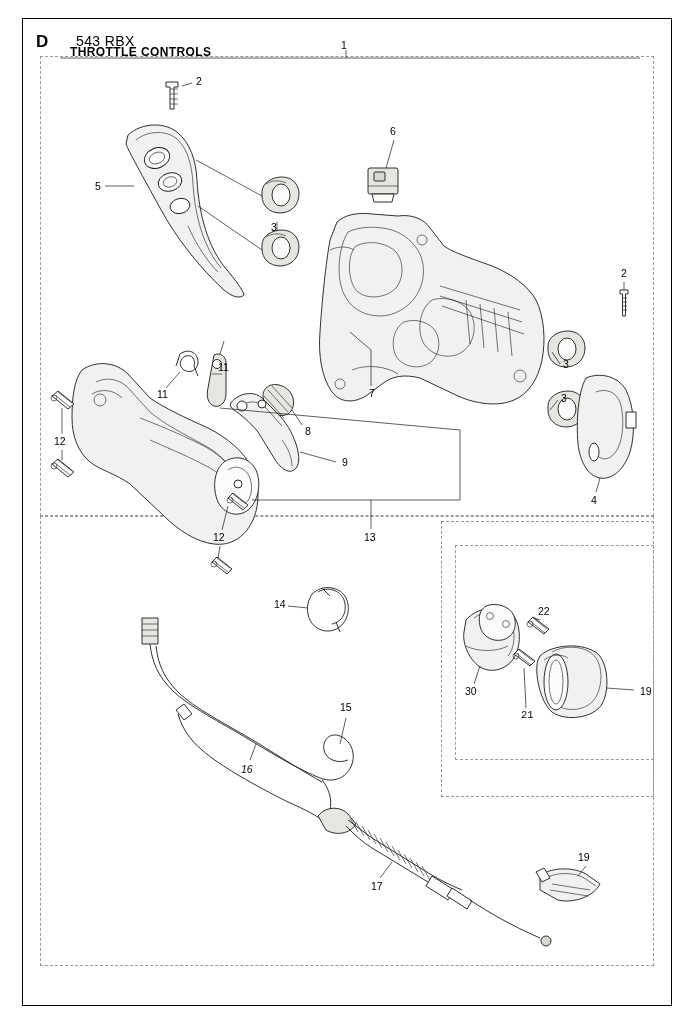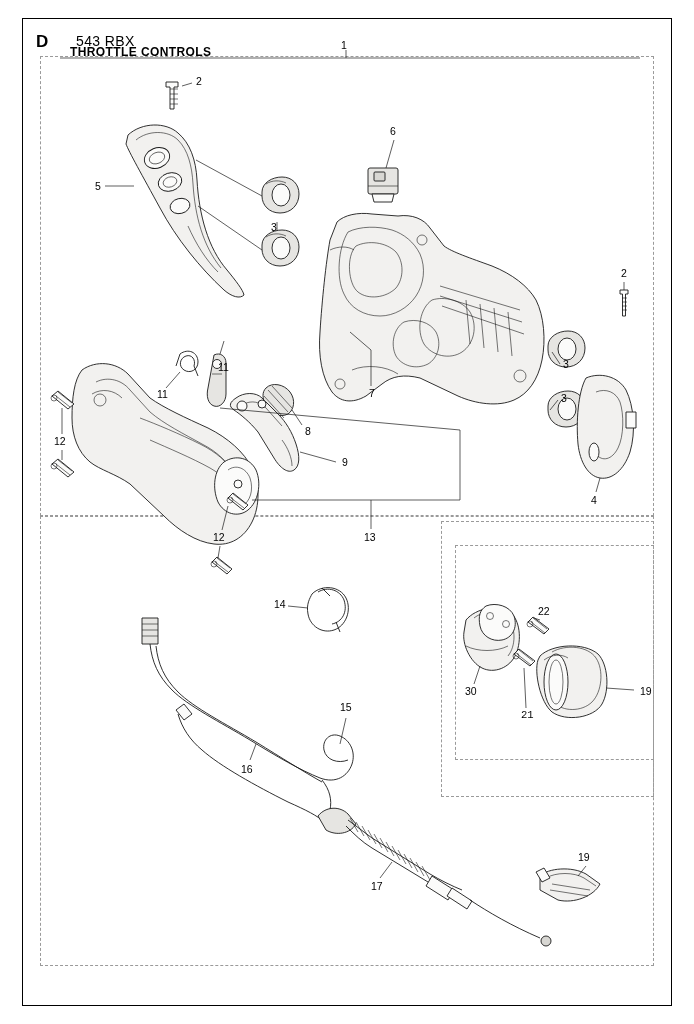--- a/index.html
+++ b/index.html
@@ -406,17 +406,17 @@
   <div class="callout" style="left:342px;top:457px;">9</div>
   <div class="callout" style="left:591px;top:495px;">4</div>
   <div class="callout" style="left:213px;top:532px;">12</div>
   <div class="callout" style="left:364px;top:532px;">13</div>
   <div class="callout" style="left:274px;top:599px;">14</div>
   <div class="callout" style="left:538px;top:606px;">22</div>
   <div class="callout" style="left:465px;top:686px;">30</div>
   <div class="callout" style="left:640px;top:686px;">19</div>
   <div class="callout" style="left:340px;top:702px;">15</div>
   <div class="callout" style="left:521px;top:710px;font-family:Liberation Mono, monospace;">21</div>
-  <div class="callout" style="left:241px;top:764px;">16</div>
+  <div class="callout" style="left:241px;top:764px;font-style:italic;">16</div>
   <div class="callout" style="left:578px;top:852px;">19</div>
   <div class="callout" style="left:371px;top:881px;">17</div>
 
 </div>
 
 </body></html>

